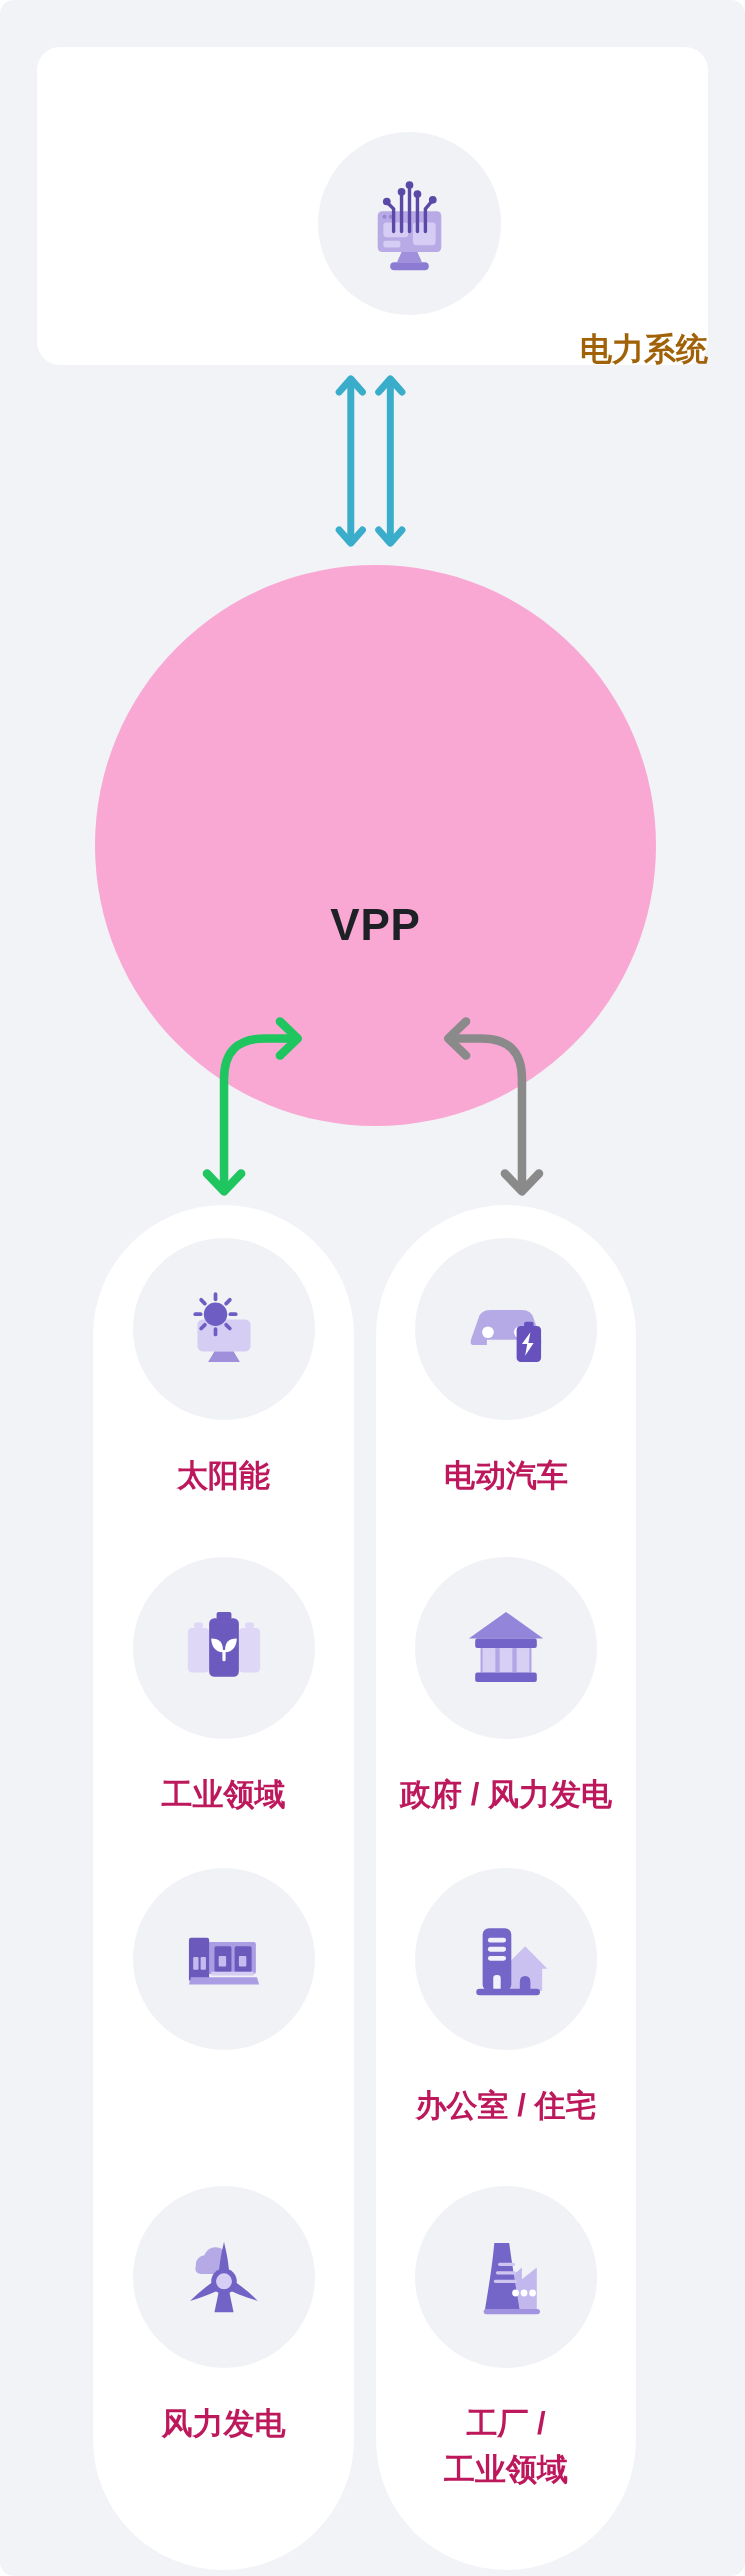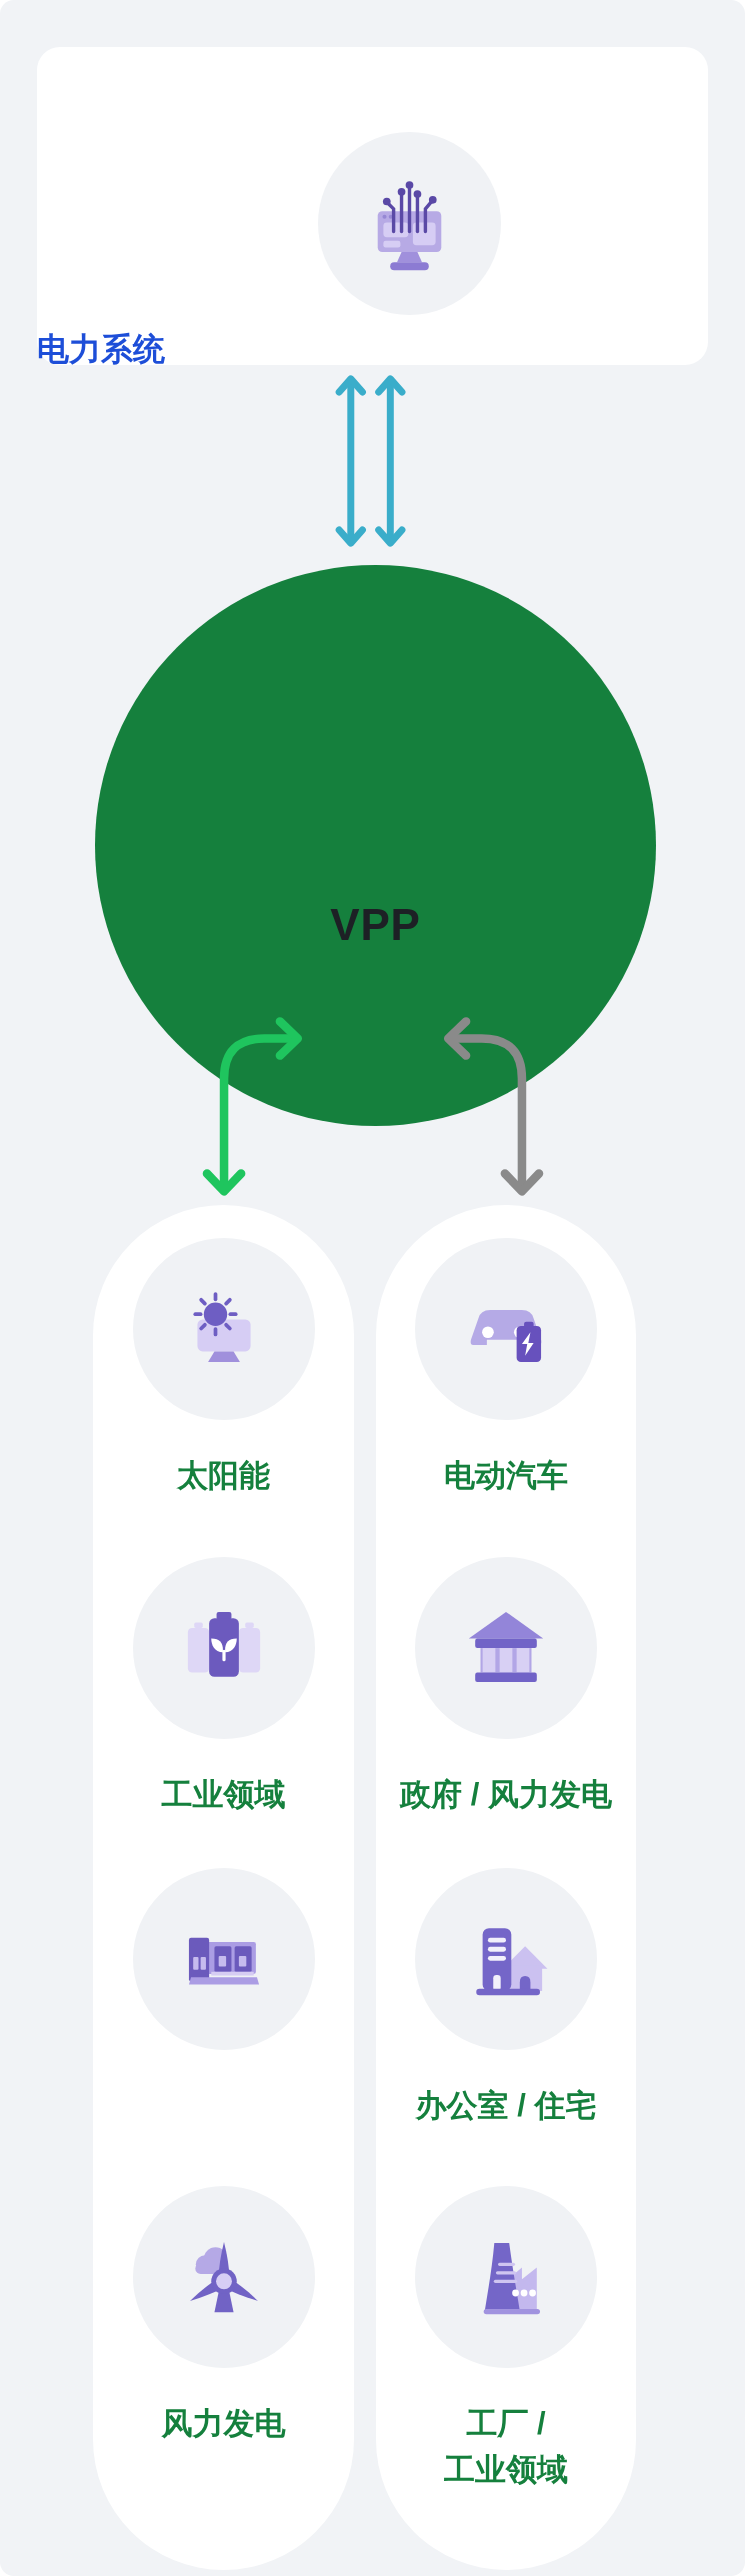--- a/index.html
+++ b/index.html
@@ -3,41 +3,41 @@
 <meta charset="utf-8">
 <style>
   html,body{margin:0;padding:0;background:#ffffff;}
   body{font-family:"Liberation Sans","DejaVu Sans",sans-serif;}
   .canvas{position:relative;width:745px;height:2576px;background:#f1f3f6;border-radius:14px;overflow:hidden;}
 
   
   .top-card{position:absolute;left:37px;top:47px;width:671px;height:318px;background:#ffffff;border-radius:23px;}
   .icon-circle{background:#f0f2f5;border-radius:50%;display:flex;align-items:center;justify-content:center;}
   .top-card .icon-circle{position:absolute;left:281px;top:85px;width:183px;height:183px;}
-  .top-card .card-label{position:absolute;left:0;right:0;top:284px;text-align:left;
-    font-size:32px;font-weight:700;color:#1d4ed8;line-height:37px;}
+  .top-card .card-label{position:absolute;left:0;right:0;top:284px;text-align:right;
+    font-size:32px;font-weight:700;color:#a16207;line-height:37px;}
 
   
   .arrow-svg{position:absolute;}
   .teal-arrows{left:326px;top:371px;}
   .green-arrow{left:171px;top:1009px;}
   .gray-arrow{left:427px;top:1009px;}
 
   
-  .hub{position:absolute;left:95px;top:565px;width:561px;height:561px;background:#15803d;border-radius:50%;}
+  .hub{position:absolute;left:95px;top:565px;width:561px;height:561px;background:#f9a8d4;border-radius:50%;}
   .hub-label{position:absolute;left:0;right:0;top:335px;text-align:center;
     font-size:44px;font-weight:600;color:#1d2025;letter-spacing:0.8px;line-height:50px;}
 
   
   .pill{position:absolute;top:1205px;height:1365px;background:#ffffff;border-radius:132px;}
   .pill-left{left:93px;width:261px;}
   .pill-right{left:376px;width:260px;}
   .pill-item{position:absolute;left:0;width:100%;text-align:center;}
   .pill-item .icon-circle{width:182px;height:182px;margin:0 auto;}
-  .item-label{margin-top:33px;font-size:31px;font-weight:700;color:#15803d;
+  .item-label{margin-top:33px;font-size:31px;font-weight:700;color:#be185d;
     line-height:46px;white-space:pre-line;}
 </style>
 </head>
 <body>
 
 <div class="canvas">
 
   <div class="top-card">
     <div class="icon-circle">
       <span>

